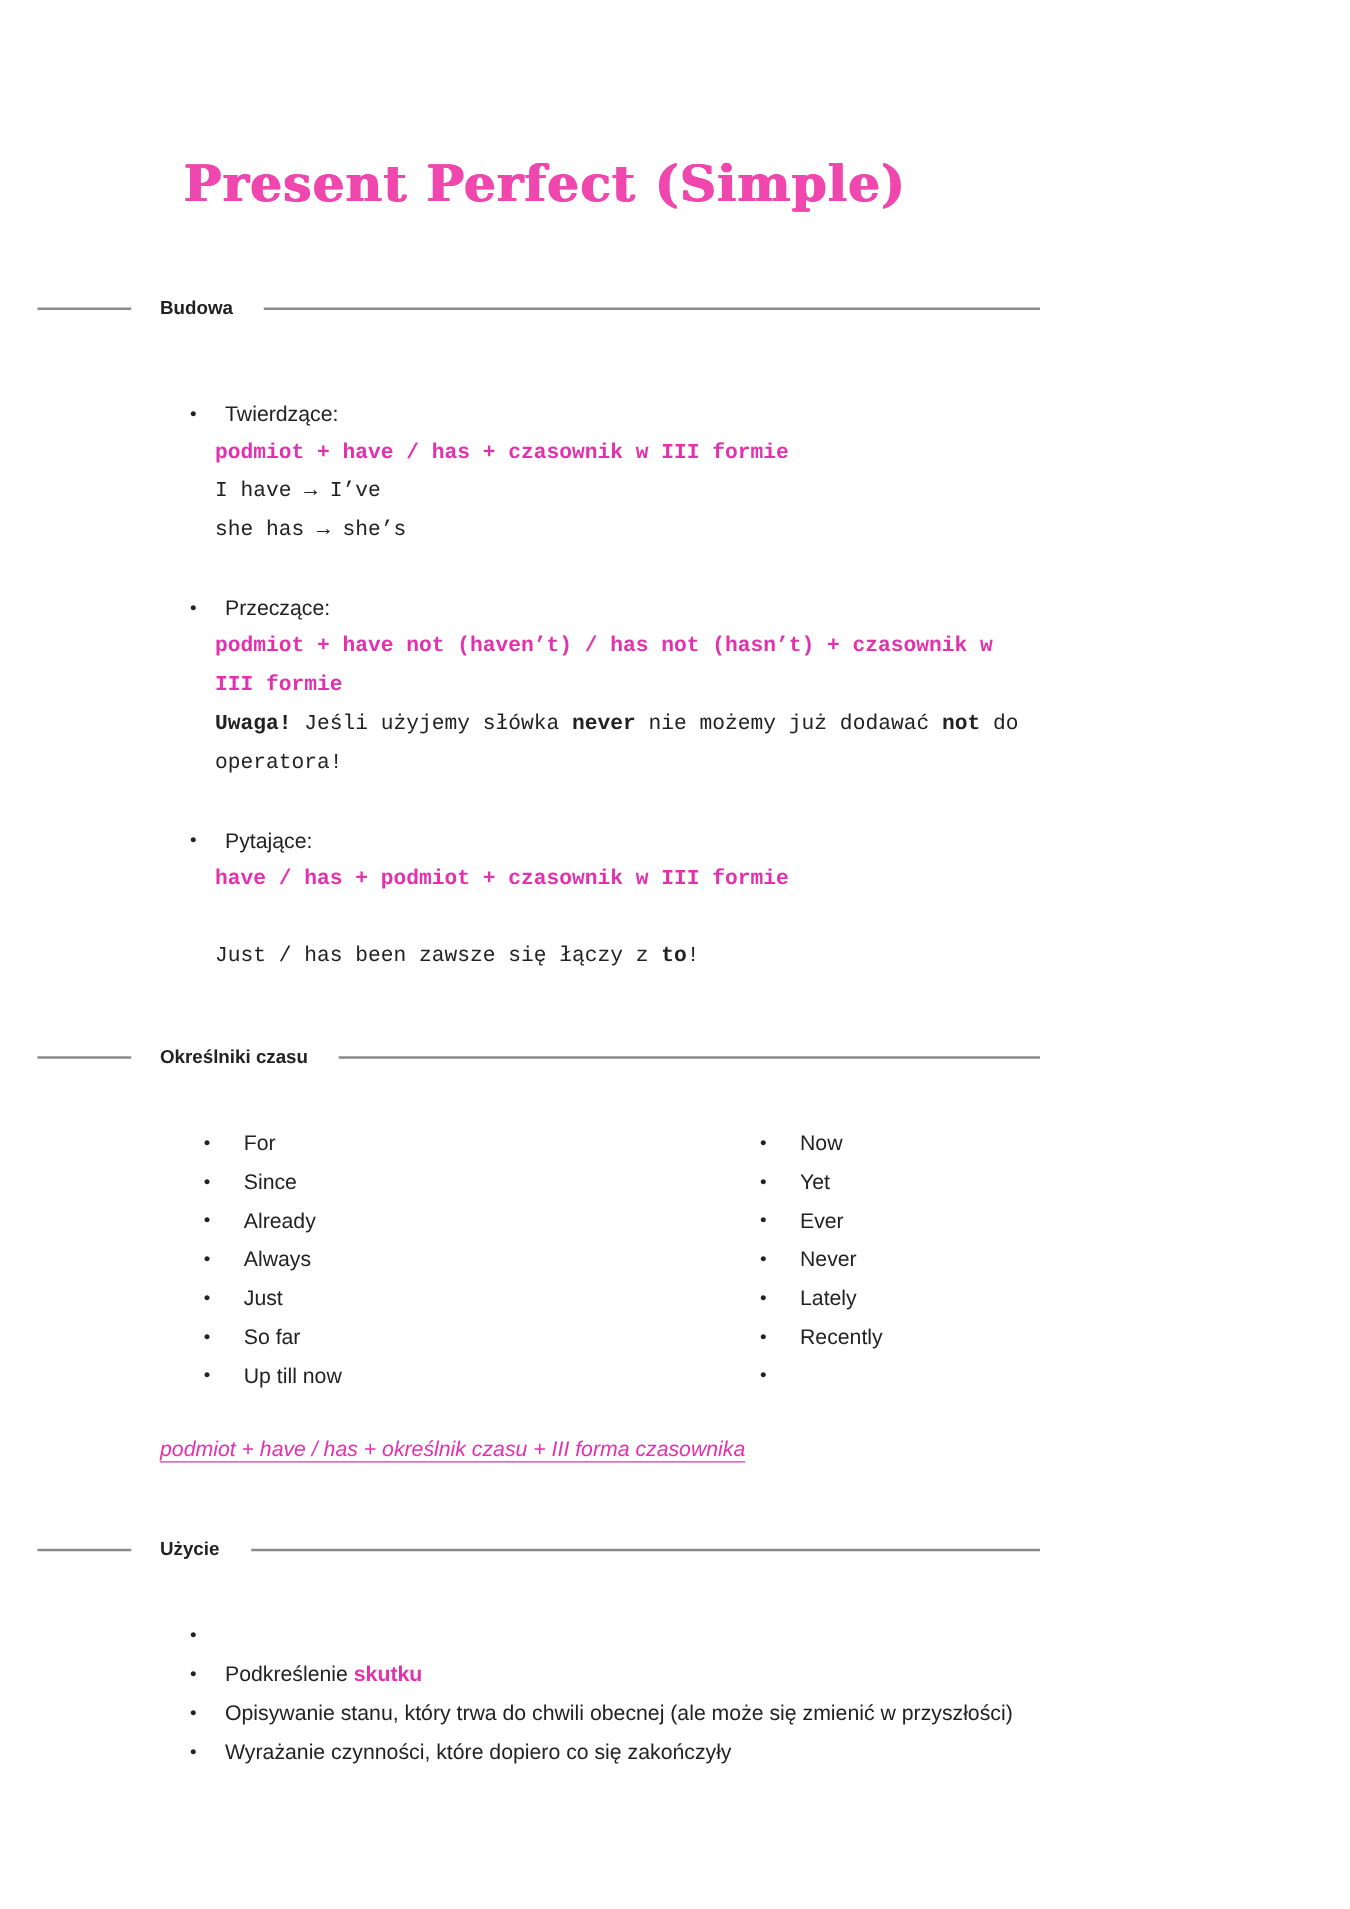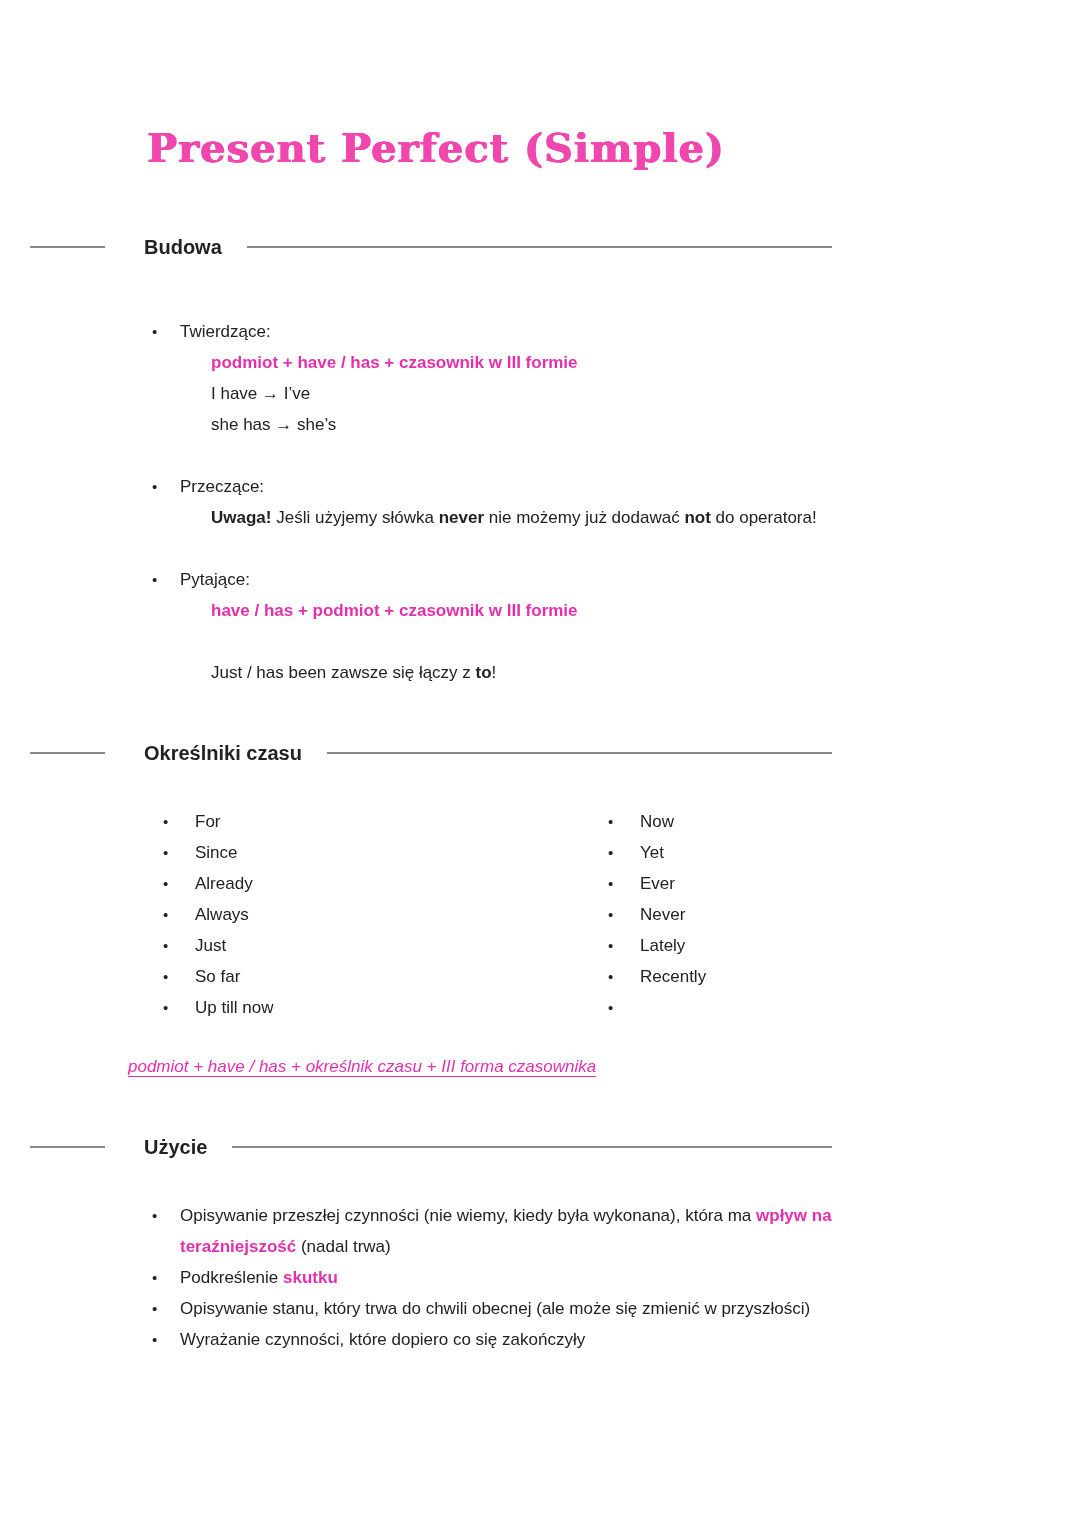--- a/index.html
+++ b/index.html
@@ -29,33 +29,33 @@
   .sec-header {
     display: flex; align-items: center;
     margin: 0 40px 0 30px;
   }
   .sec-header.h-budowa     { margin-top: 62px; }
   .sec-header.h-okreslniki { margin-top: 52px; }
   .sec-header.h-uzycie     { margin-top: 52px; }
   .rule { height: 2px; background: #8a8a8a; }
   .rule-short { width: 75px; margin-right: 23px; flex: none; }
   .rule-long  { flex: 1; margin-left: 25px; }
-  .sec-title { font-weight: bold; font-size: 20px; line-height: 26px; white-space: nowrap; margin-left: 16px; }
+  .sec-title { font-weight: bold; font-size: 15px; line-height: 26px; white-space: nowrap; }
 
   
   .content { margin-left: 128px; margin-right: 40px; }
   .pink-bold { color: #e331ae; font-weight: bold; }
   b, .b { font-weight: bold; }
 
   
   .budowa-block { margin-top: 56px; }
   .group { margin-bottom: 31px; }
   .row { display: flex; padding-left: 24px; }
   .dot { flex: none; width: 28px; font-size: 15px; }
-  .indent { margin-left: 83px; }
+  .indent { margin-left: 44px; font-family: Liberation Mono, monospace; }
   .spacer-line { height: 31px; }
 
   
   .lists { display: flex; margin-top: 40px; }
   .lists ul { list-style: none; margin: 0; padding: 0; }
   .lists ul.col-left { width: 480px; flex: none; }
   .lists li { display: flex; }
   .lists ul.col-left  li { padding-left: 35px; }
   .lists ul.col-right li { padding-left: 0; }
   .lists .dot { width: 32px; }
@@ -96,20 +96,21 @@
       <div class="indent pink-bold">podmiot + have / has + czasownik w III formie</div>
       <div class="indent">I have → I’ve</div>
       <div class="indent">she has → she’s</div>
     </div>
 
     <div class="group">
       <div class="row">
         <span class="dot">•</span>
         <span>Przeczące:</span>
       </div>
+      <div class="indent pink-bold">podmiot + have not (haven’t) / has not (hasn’t) + czasownik w III formie</div>
       <div class="indent"><span class="b">Uwaga!</span><span> Jeśli użyjemy słówka </span><span class="b">never</span><span> nie możemy już dodawać </span><span class="b">not</span><span> do operatora!</span></div>
     </div>
 
     <div class="group">
       <div class="row">
         <span class="dot">•</span>
         <span>Pytające:</span>
       </div>
       <div class="indent pink-bold">have / has + podmiot + czasownik w III formie</div>
       <div class="spacer-line"></div>
@@ -192,21 +193,20 @@
 
   <div class="sec-header h-uzycie">
     <div class="rule rule-short"></div>
     <div class="sec-title">Użycie</div>
     <div class="rule rule-long"></div>
   </div>
 
   <div class="content uzycie-block">
     <div class="row">
       <span class="dot">•</span>
-      <div class="bullet-body"><span>Opisywanie przeszłej czynności (nie wiemy, kiedy była wykonana), która ma </span><span class="pink-bold">wpływ na teraźniejszość</span><span> (nadal trwa)</span></div>
     </div>
     <div class="row">
       <span class="dot">•</span>
       <div class="bullet-body"><span>Podkreślenie </span><span class="pink-bold">skutku</span></div>
     </div>
     <div class="row">
       <span class="dot">•</span>
       <div class="bullet-body">Opisywanie stanu, który trwa do chwili obecnej (ale może się zmienić w przyszłości)</div>
     </div>
     <div class="row">

